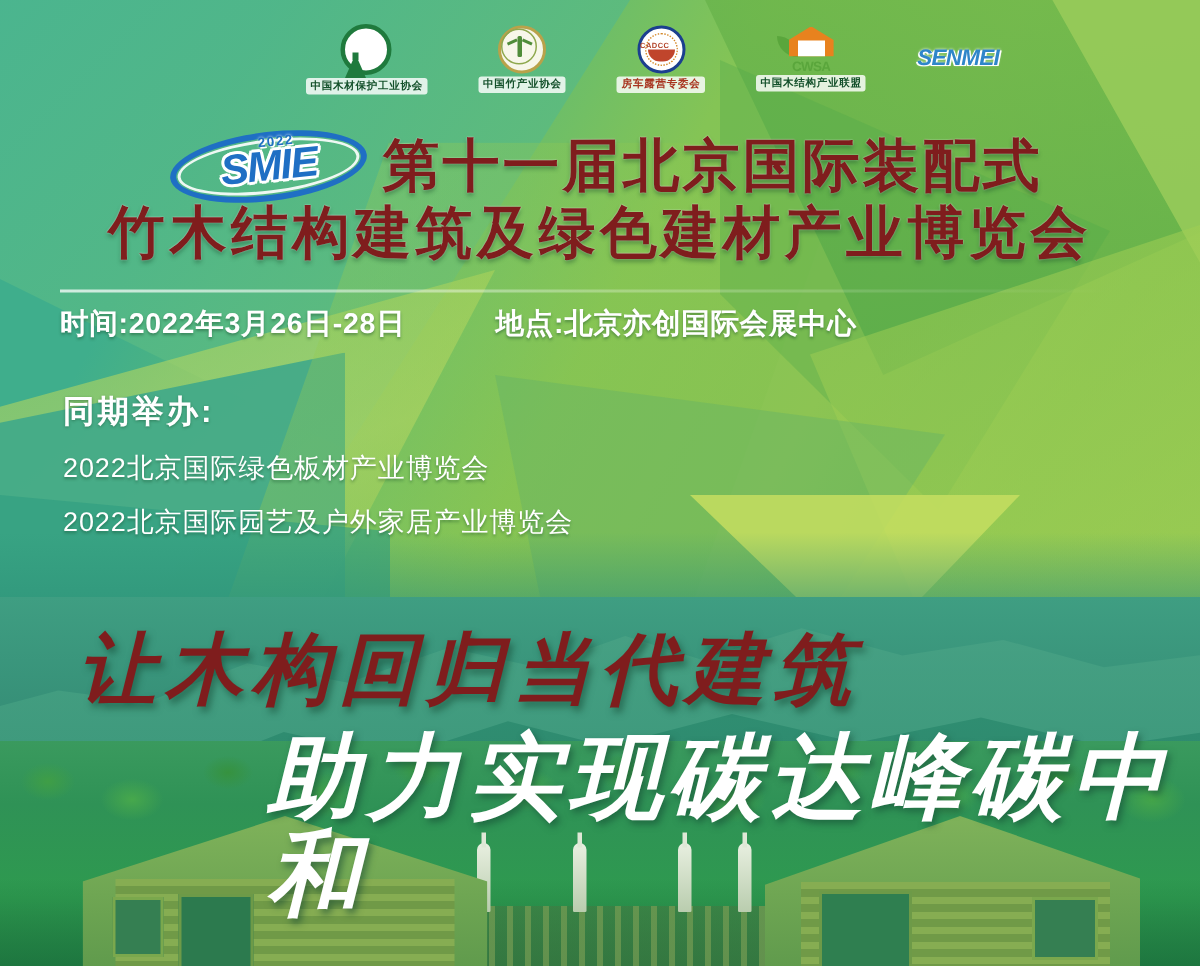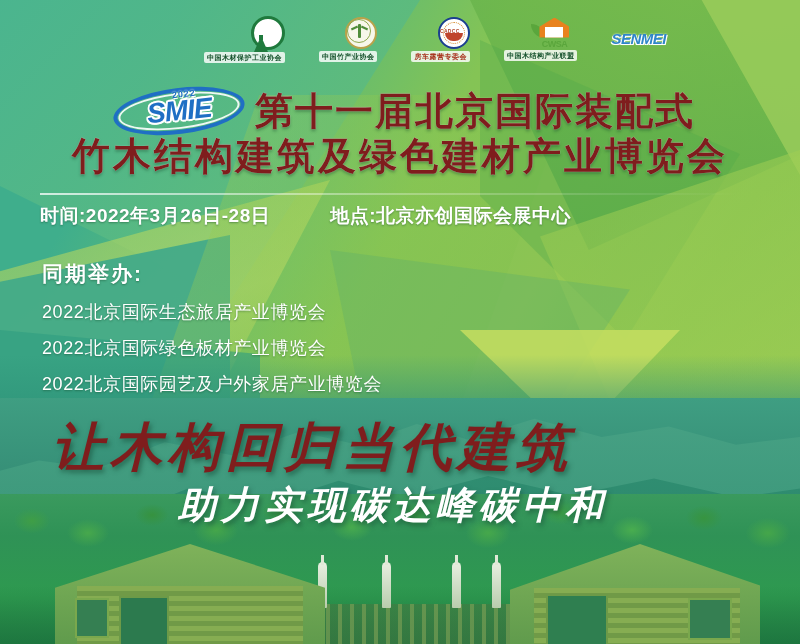--- a/index.html
+++ b/index.html
@@ -151,21 +151,21 @@
   .umb::after{
     content:"";position:absolute;left:3px;top:-7px;width:3px;height:10px;background:#dfe8d6;
   }
 
   
   .logos{
     position:absolute;left:0;right:0;top:6px;height:66px;
     display:flex;align-items:center;justify-content:center;gap:34px;
     padding-left:70px;
   }
-  .logo{position:relative;display:flex;flex-direction:column;align-items:flex-end;gap:2px;}
+  .logo{position:relative;display:flex;flex-direction:column;align-items:center;gap:2px;}
   .logo .mark{position:relative;display:block;}
   .logo .cn{
     font-size:7px;line-height:1;letter-spacing:.5px;color:#13502a;
     background:rgba(255,255,255,.82);border-radius:2px;padding:2px 3px;white-space:nowrap;
     font-weight:bold;
   }
 
   
   .l1-mark{width:34px;height:34px;border-radius:50%;background:#fff;
     border:3px solid #1f7a3d;box-sizing:border-box;display:flex;align-items:center;justify-content:center;}
@@ -271,21 +271,21 @@
   .slogan-1{
     padding-left:52px;
     font-family:"DejaVu Serif","Liberation Serif",serif;
     font-size:52px;font-weight:bold;font-style:italic;color:#7f1d1d;letter-spacing:6px;
     text-shadow:2px 3px 5px rgba(18,70,50,.55);
     line-height:1.05;
   }
   .slogan-2{
     padding-left:178px;margin-top:10px;
     font-family:"DejaVu Serif","Liberation Serif",serif;
-    font-size:38px;font-weight:bold;font-style:italic;color:#ffffff;letter-spacing:5px;
+    font-size:62px;font-weight:bold;font-style:italic;color:#ffffff;letter-spacing:5px;
     text-shadow:2px 3px 5px rgba(18,70,50,.55);
     line-height:1.05;
   }
 </style>
 </head>
 <body>
 
 <div class="poster">
 
   <div class="bg-base"></div>
@@ -388,21 +388,20 @@
 
   <div class="divider"></div>
 
   <div class="meta">
     <span>时间:2022年3月26日-28日</span>
     <span>地点:北京亦创国际会展中心</span>
   </div>
 
   <div class="concurrent">
     <div class="conc-head">同期举办:</div>
-    <div class="conc-item">2022北京国际生态旅居产业博览会</div>
     <div class="conc-item">2022北京国际绿色板材产业博览会</div>
     <div class="conc-item">2022北京国际园艺及户外家居产业博览会</div>
   </div>
 
   <div class="slogan">
     <div class="slogan-1">让木构回归当代建筑</div>
     <div class="slogan-2">助力实现碳达峰碳中和</div>
   </div>
 
 </div>

